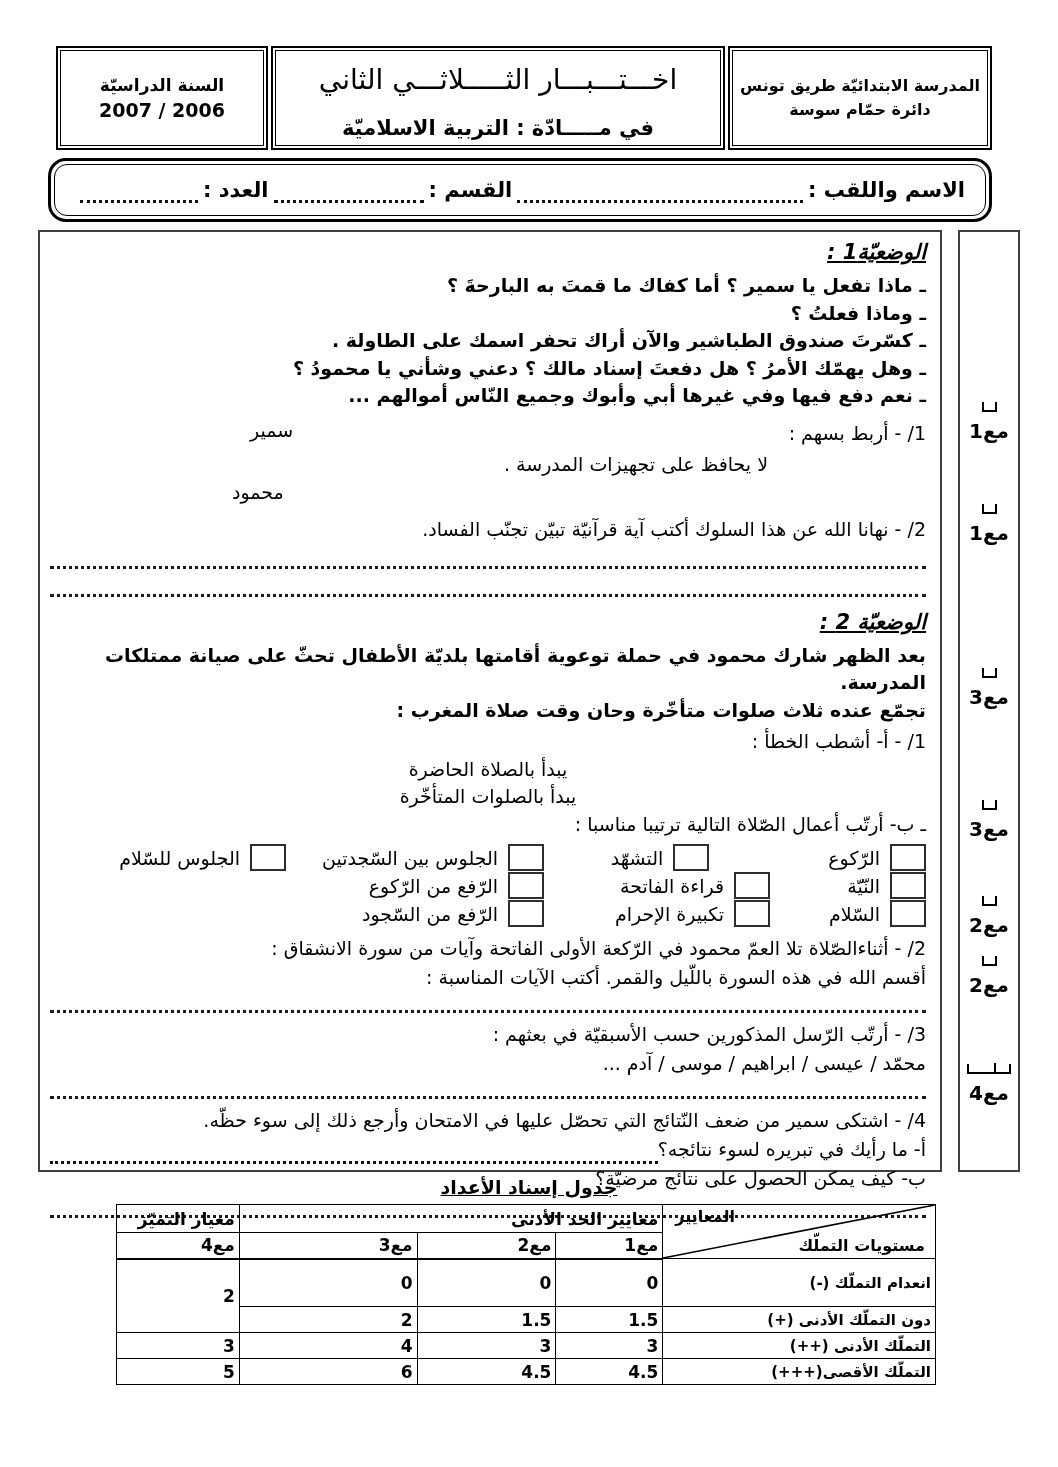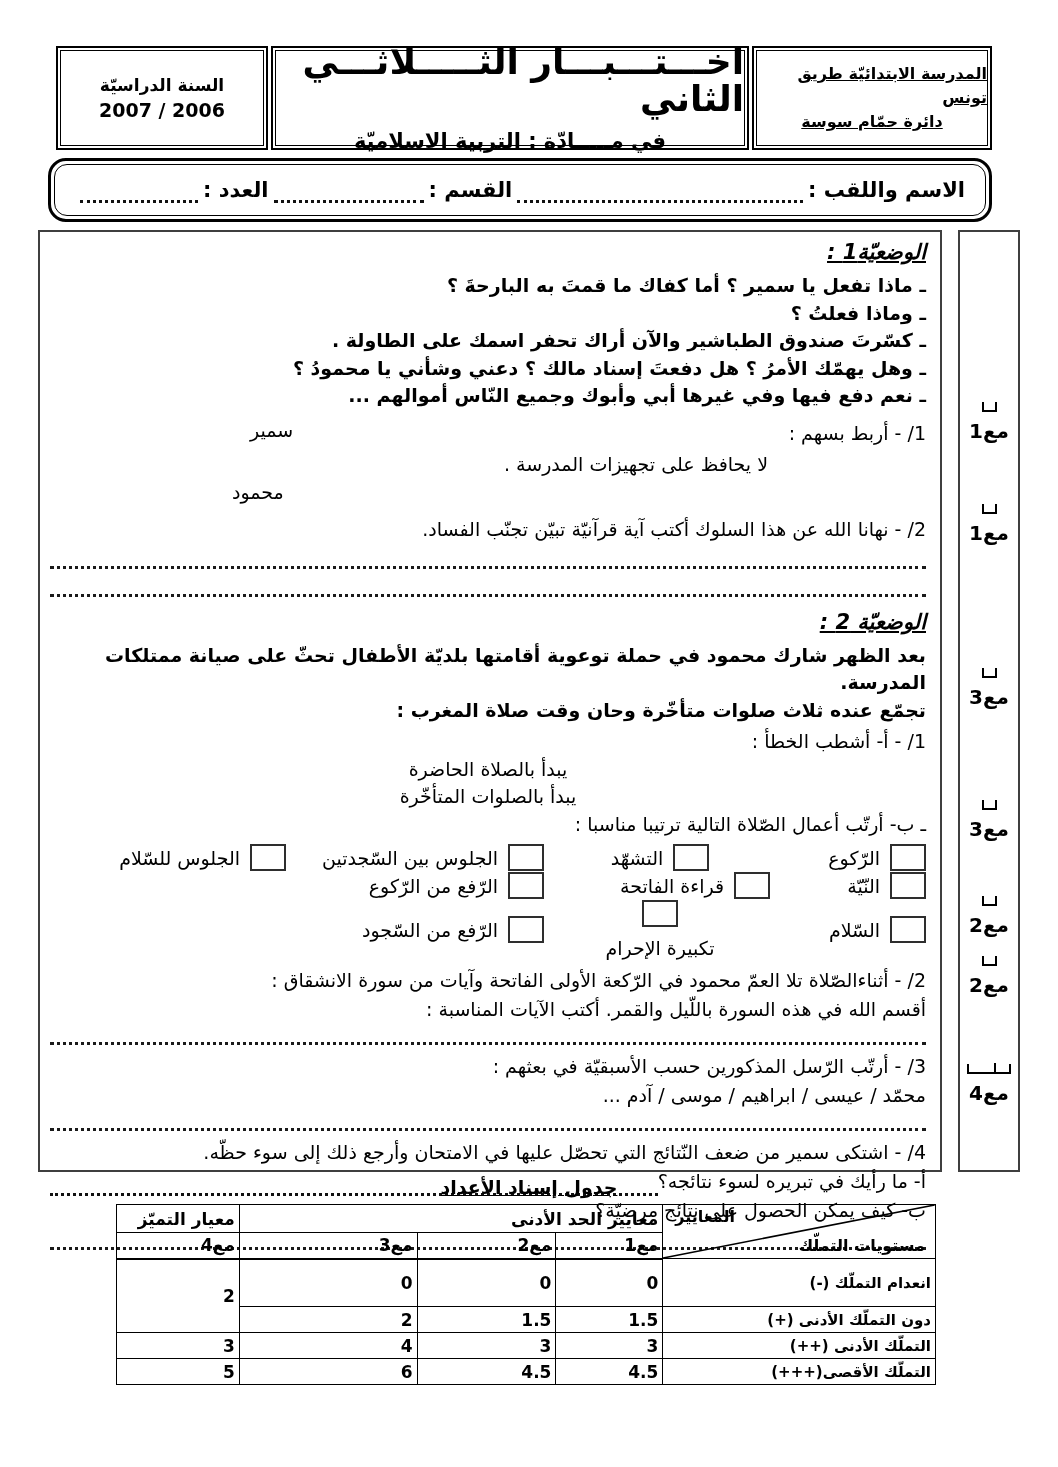--- a/index.html
+++ b/index.html
@@ -10,25 +10,25 @@
     font-family:"DejaVu Sans", sans-serif;
     direction:rtl;
   }
 
   
   .hdr { position:absolute; top:46px; right:66px; left:56px; height:104px;
          display:flex; direction:rtl; gap:3px; }
   .dbl { border:2px solid #000; padding:2px; background:#fff; }
   .dbl-in { border:1px solid #000; width:100%; height:100%;
             display:flex; flex-direction:column; align-items:center; justify-content:center; }
-  .school-box { width:240px;text-decoration:underline; }
+  .school-box { width:264px; }
   .exam-box { flex:1; }
   .year-box { width:212px; }
   .school-line { font-size:16px; font-weight:bold; line-height:24px; }
-  .exam-title { font-size:36px; font-weight:bold; line-height:37px; }
+  .exam-title { font-size:28px; font-weight:normal; line-height:48px; }
   .exam-subject { font-size:21px; font-weight:bold; margin-top:12px; }
   .year-label { font-size:17px; font-weight:bold; }
   .year-value { font-size:19px; font-weight:bold; margin-top:4px; }
 
   
   .identity { position:absolute; top:158px; right:66px; left:48px; height:64px;
               border:3px solid #000; border-radius:18px; padding:3px; }
   .identity-in { border:1px solid #000; border-radius:13px; width:100%; height:100%;
                  display:flex; align-items:center; direction:rtl;
                  padding:0 20px; font-size:21px; font-weight:bold; }
@@ -184,21 +184,21 @@
       </div>
 
       <div class="pitem" style="grid-column:2;grid-row:1;justify-content:center;">
         <span class="pbox"></span>
         <span>التشهّد</span>
       </div>
       <div class="pitem" style="grid-column:2;grid-row:2;">
         <span class="pbox"></span>
         <span>قراءة الفاتحة</span>
       </div>
-      <div class="pitem" style="grid-column:2;grid-row:3;flex-direction:column;">
+      <div class="pitem" style="grid-column:2;grid-row:3;">
         <span class="pbox"></span>
         <span>تكبيرة الإحرام</span>
       </div>
 
       <div class="pitem" style="grid-column:3;grid-row:1;">
         <span class="pbox"></span>
         <span>الجلوس بين السّجدتين</span>
       </div>
       <div class="pitem" style="grid-column:3;grid-row:2;">
         <span class="pbox"></span>

